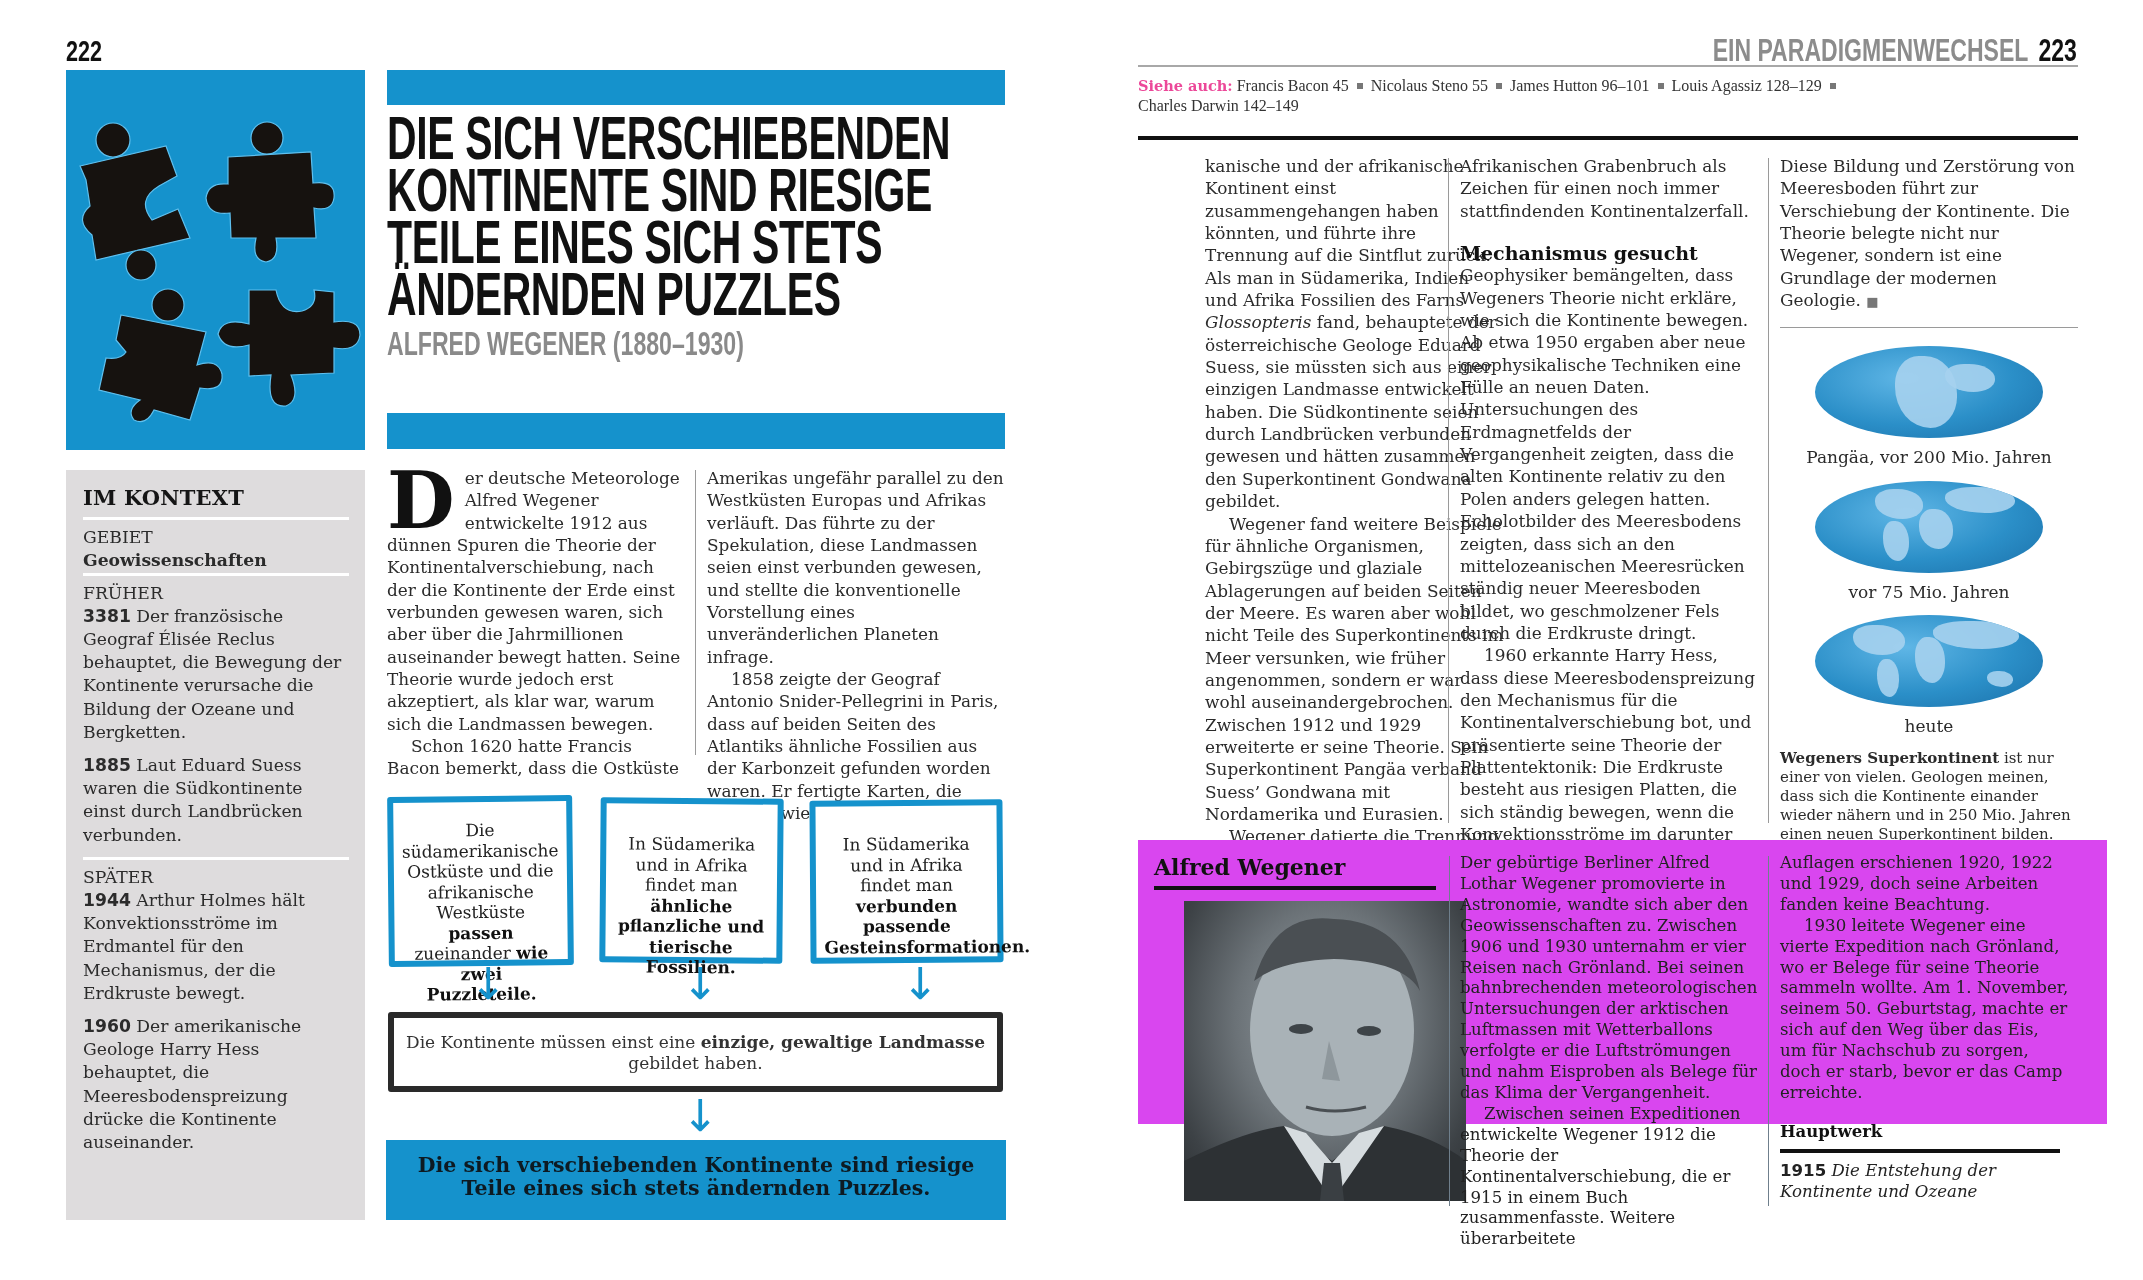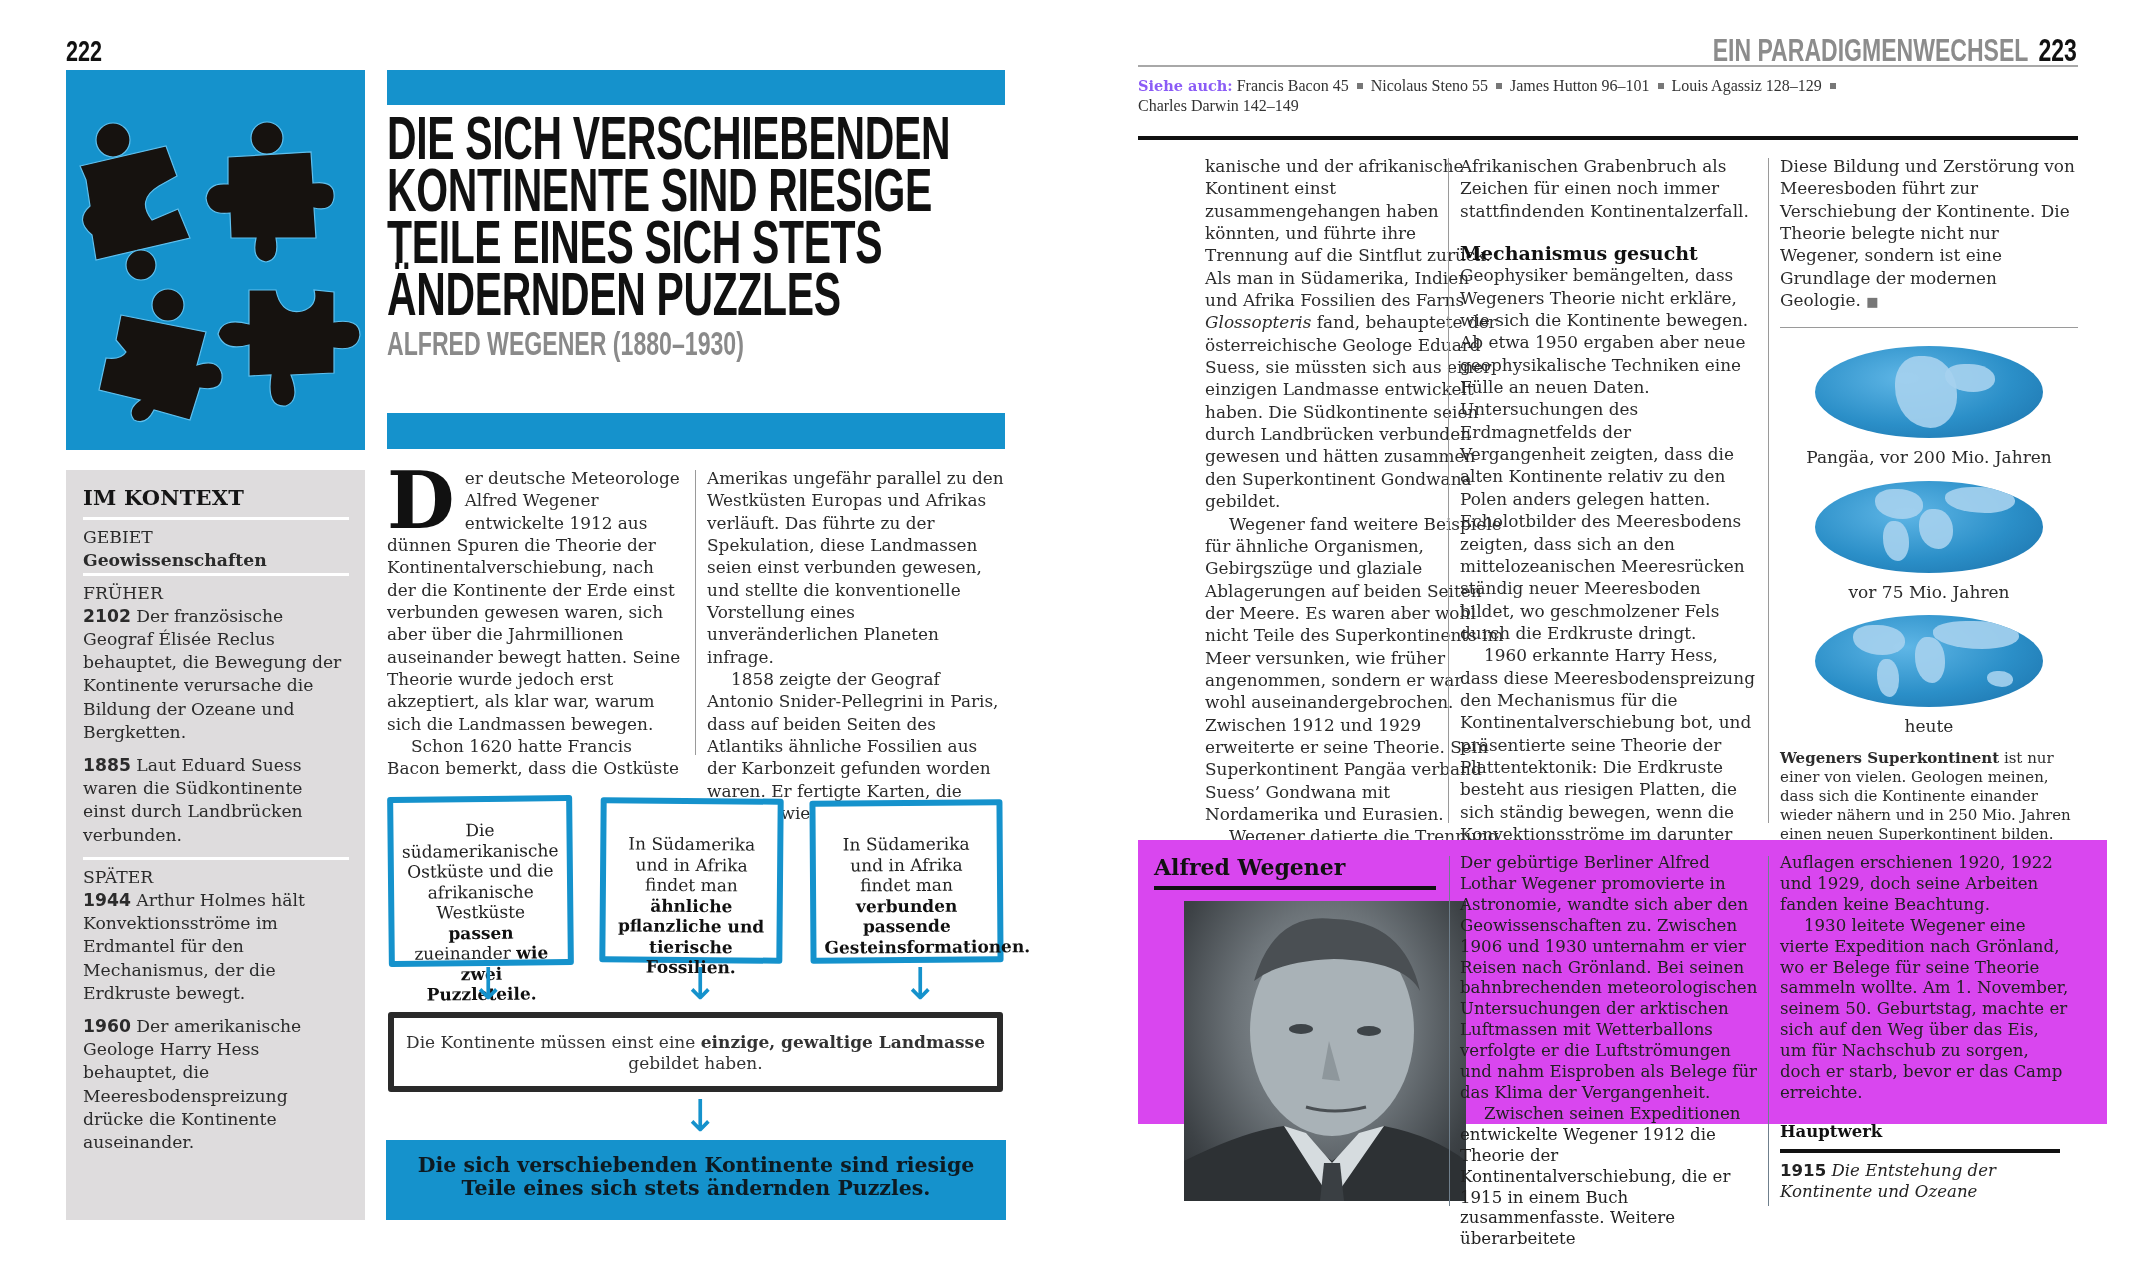--- a/index.html
+++ b/index.html
@@ -38,21 +38,21 @@
 
   .dropcap { float: left; font-size: 78px; line-height: 64px; font-weight: bold; margin: 2px 10px 0 0; color: #111; font-family: "DejaVu Serif", serif; }
 
   .flow-box { box-sizing: border-box; border: 6px solid #1592cc; border-radius: 3px; background: #fff; text-align: center; font-size: 17px; line-height: 20.5px; padding: 18px 8px; color: #222; }
   .flow-box b { color: #111; }
   .arrow { color: #1592cc; font-size: 44px; line-height: 44px; font-family: "DejaVu Sans", sans-serif; }
   .flow-center { box-sizing: border-box; border: 6px solid #2a2a2a; border-radius: 3px; text-align: center; font-size: 17px; line-height: 21px; padding: 14px 10px; color: #333; background:#fff; }
   .flow-result { background: #1592cc; color: #0d1a22; text-align: center; font-weight: bold; font-size: 20.5px; line-height: 23px; padding: 14px 8px; box-sizing: border-box; }
 
   .seealso { left: 1138px; top: 76px; width: 940px; font-family: "Liberation Serif", serif; font-size: 16px; line-height: 20px; color: #333; }
-  .seealso b { font-family: "DejaVu Serif", serif; font-size: 14.5px; color: #8b5cf6; }
+  .seealso b { font-family: "DejaVu Serif", serif; font-size: 14.5px; color: #ec4899; }
   .seealso .sq { display: inline-block; width: 6px; height: 6px; background: #777; margin: 0 8px 2px 8px; vertical-align: middle; }
   .thin-rule { left: 1138px; top: 65px; width: 940px; height: 2px; background: #a8a8a8; }
   .thick-rule { left: 1138px; top: 136px; width: 940px; height: 4px; background: #111; }
 
   .sidebar-h { font-weight: bold; font-size: 19px; margin: 14px 0 0 0; color: #111; }
   .globe { width: 228px; height: 92px; border-radius: 50%; background: radial-gradient(ellipse at 40% 35%, #5fb6e6 0%, #2b8fc8 55%, #1a6fa8 100%); position: relative; overflow: hidden; margin: 0 auto; }
   .globe .land { position: absolute; background: #a6d2ee; border-radius: 40% 55% 45% 60%; opacity: 0.9; }
   .cap { text-align: center; font-size: 17px; margin: 8px 0 12px 0; }
 
   .bio { left: 1138px; top: 840px; width: 939px; height: 284px; background: #d946ef; padding-left: 30px; }
@@ -96,21 +96,21 @@
 <div class="abs cond subtitle">ALFRED WEGENER (1880–1930)</div>
 <div class="abs title-bar-bottom"></div>
 
 <div class="abs context">
   <h3>IM KONTEXT</h3>
   <div class="rule"></div>
   <span class="lbl">GEBIET</span>
   <span class="val">Geowissenschaften</span>
   <div class="rule"></div>
   <span class="lbl">FRÜHER</span>
-  <div class="entry"><span class="year">2102</span><span> Der französische Geograf Élisée Reclus behauptet, die Bewegung der Kontinente verursache die Bildung der Ozeane und Bergketten.</span></div>
+  <div class="entry"><span class="year">3381</span><span> Der französische Geograf Élisée Reclus behauptet, die Bewegung der Kontinente verursache die Bildung der Ozeane und Bergketten.</span></div>
   <div class="entry"><span class="year">1885</span><span> Laut Eduard Suess waren die Südkontinente einst durch Landbrücken verbunden.</span></div>
   <div class="rule"></div>
   <span class="lbl">SPÄTER</span>
   <div class="entry"><span class="year">1944</span><span> Arthur Holmes hält Konvektionsströme im Erdmantel für den Mechanismus, der die Erdkruste bewegt.</span></div>
   <div class="entry"><span class="year">1960</span><span> Der amerikanische Geologe Harry Hess behauptet, die Meeresbodenspreizung drücke die Kontinente auseinander.</span></div>
 </div>
 
 <div class="abs col" style="left:387px; top:467px; width:296px;">
   <span class="dropcap">D</span>
   <p>er deutsche Meteorologe Alfred Wegener entwickelte 1912 aus dünnen Spuren die Theorie der Kontinentalverschiebung, nach der die Kontinente der Erde einst verbunden gewesen waren, sich aber über die Jahrmillionen auseinander bewegt hatten. Seine Theorie wurde jedoch erst akzeptiert, als klar war, warum sich die Landmassen bewegen.</p>

